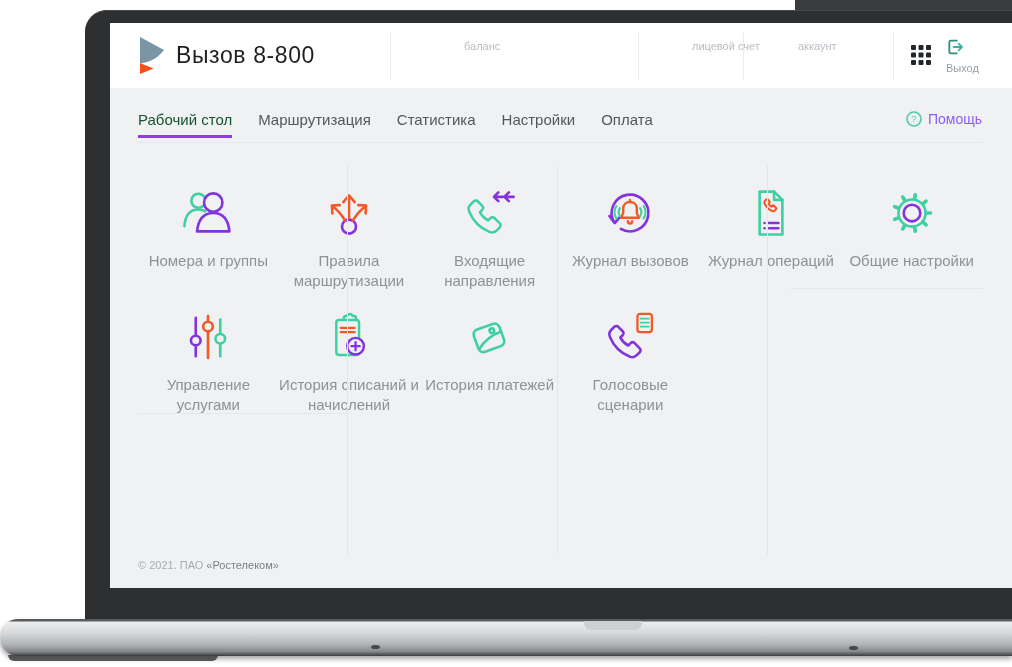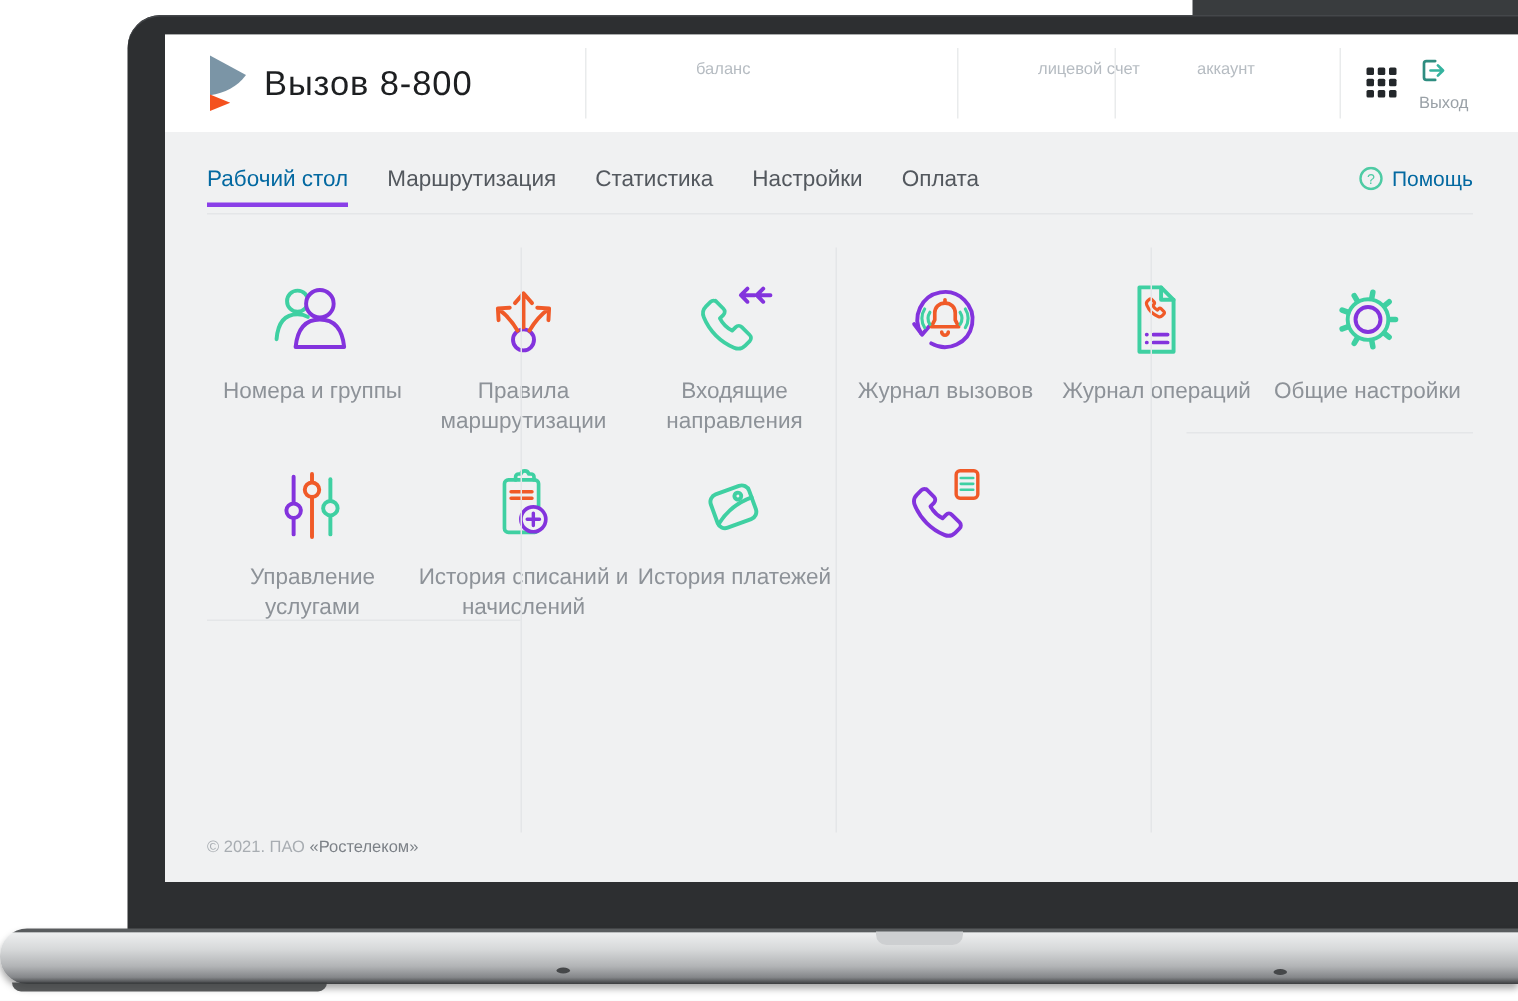--- a/index.html
+++ b/index.html
@@ -36,24 +36,24 @@
   .hfield{position:absolute;top:17px;font-size:11px;color:#b6bcc2;margin-left:36px;}
   .hf0{left:318px;} .hf1{left:546px;} .hf2{left:652px;}
   .apps-grid{position:absolute;left:800px;top:21px;width:22px;height:22px;cursor:pointer;}
   .logout{position:absolute;left:836px;top:15px;width:52px;text-align:left;cursor:pointer;}
   .logout-label{font-size:11px;color:#9aa1a7;margin-top:2px;}
 
   
   .tabs{position:absolute;left:28px;top:88px;display:flex;gap:26px;}
   .tab{font-size:15px;line-height:18px;color:#53585e;padding-bottom:6px;
        border-bottom:3px solid transparent;cursor:pointer;white-space:nowrap;}
-  .tab.active{border-bottom-color:#8a3fe8;color:#0369a1;text-align:center;}
+  .tab.active{border-bottom-color:#8a3fe8;color:#14532d;text-align:center;}
   .nav-line{position:absolute;left:28px;top:119px;width:844px;height:1px;background:#e4e6e8;}
   .help{position:absolute;right:30px;top:88px;display:flex;align-items:center;gap:6px;cursor:pointer;}
-  .help-label{font-size:14px;color:#0369a1;}
+  .help-label{font-size:14px;color:#8b5cf6;}
 
   
   .grid{position:absolute;left:28px;top:142px;width:844px;height:390px;
         display:grid;grid-template-columns:repeat(6,1fr);grid-template-rows:124px 126px 140px;}
   .vline{position:absolute;top:0;width:1px;height:390px;background:#e4e6e8;}
   .vl1{left:209px;} .vl2{left:419px;} .vl3{left:629px;}
   .hseg{position:absolute;height:1px;background:#e4e6e8;}
   .hseg1{left:653px;right:0;top:123px;}
   .hseg2{left:0;width:209px;top:248px;}
   .tile{display:flex;flex-direction:column;align-items:center;padding-top:20px;gap:10px;cursor:pointer;}
@@ -294,20 +294,21 @@
       <div class="tile">
         <span class="tile-icon">
           <svg viewBox="0 0 64 64" fill="none" stroke-linecap="round" stroke-linejoin="round">
             <g transform="translate(1,11) scale(0.78)">
               <path d="M21.5 11 l7.5 7.5 c1.6 1.6 1.6 4.2 0 5.8 l-3.4 3.4 c2.6 5 6.7 9.1 11.7 11.7 l3.4 -3.4 c1.6 -1.6 4.2 -1.6 5.8 0 l7.5 7.5 c1.6 1.6 1.6 4.2 0 5.8 l-4.3 4.3 c-2.8 2.8 -7 3.6 -10.6 2 C26.3 50.4 15.6 39.7 10.4 26.9 c-1.6 -3.6 -0.8 -7.8 2 -10.6 l4.3 -4.3 c1.6 -1.6 4.2 -1.6 5.8 0 z" stroke="#8333dd" stroke-width="3.8"></path>
             </g>
             <rect x="40.5" y="5.5" width="16.5" height="21" rx="3" stroke="#f05a28" stroke-width="2.6"></rect>
             <path d="M44 11 H53.5 M44 15.5 H53.5 M44 20 H53.5" stroke="#3fd0a2" stroke-width="2"></path>
           </svg>
         </span>
+        <span class="tile-label">Голосовые сценарии</span>
       </div>
 
       <div class="tile"></div>
     </div>
 
     <div class="copyright"><span>© 2021. ПАО </span><b>«Ростелеком»</b></div>
 
   </div>
 </div>
 

